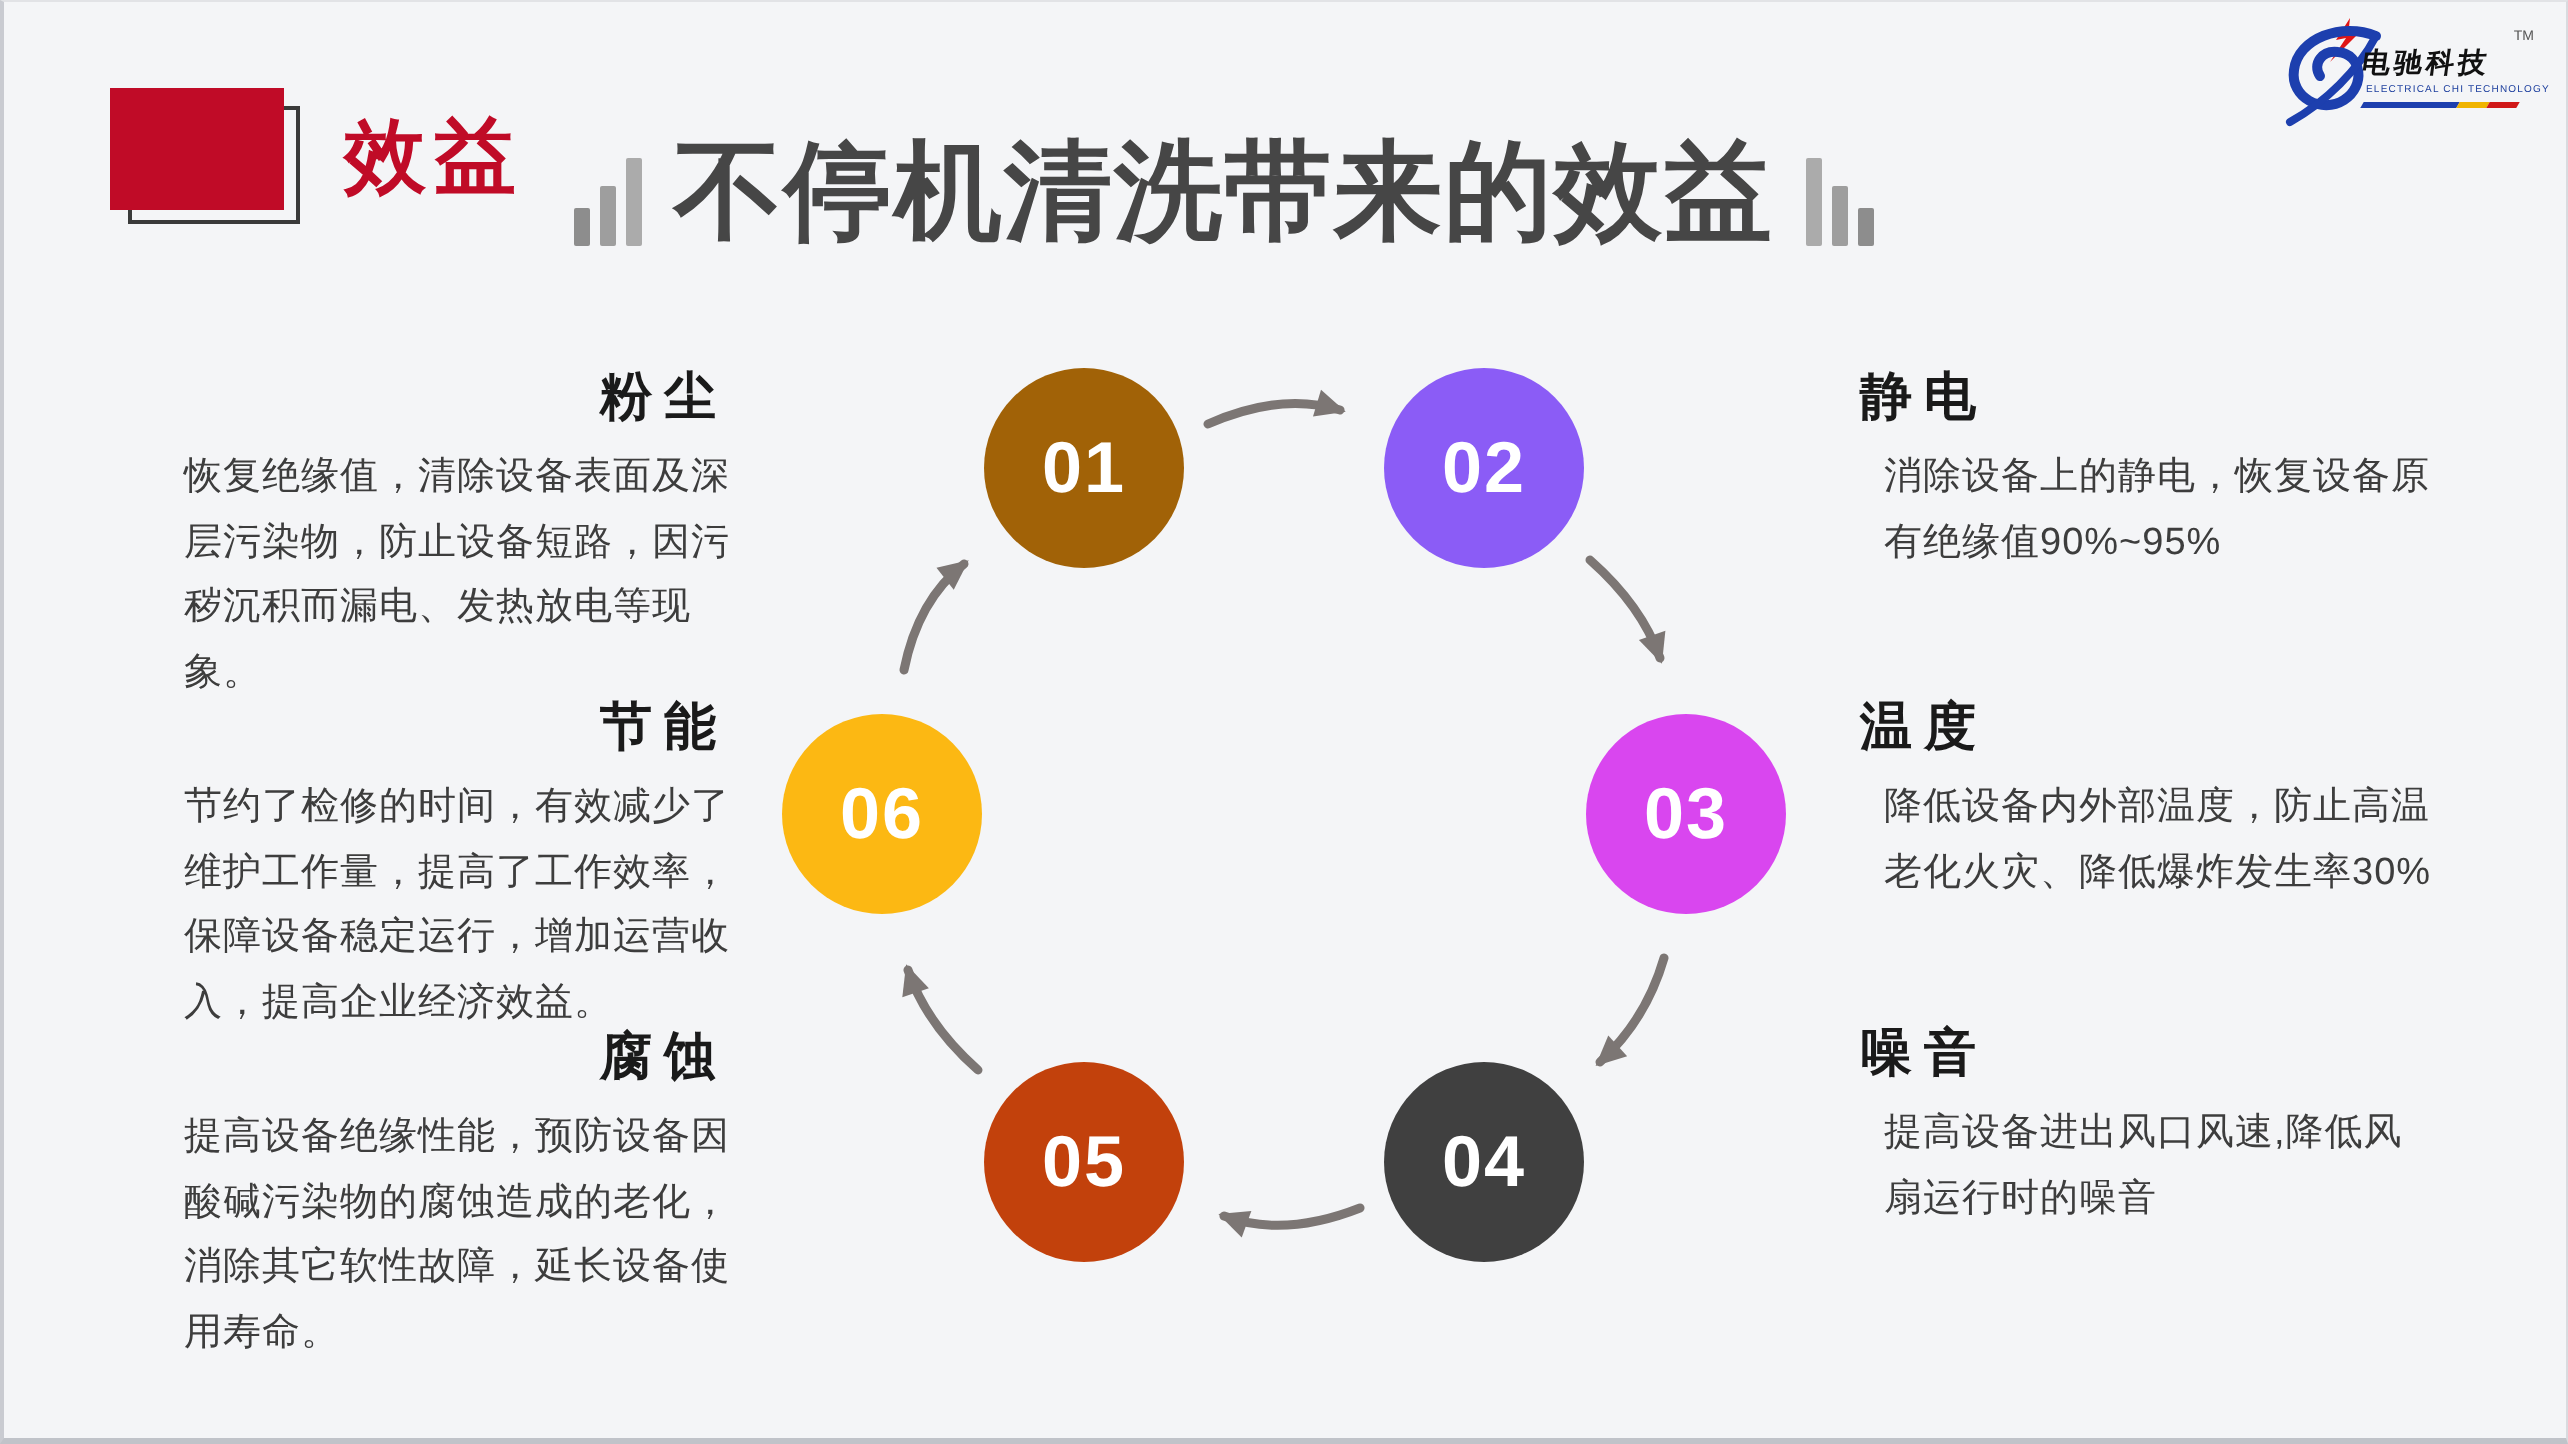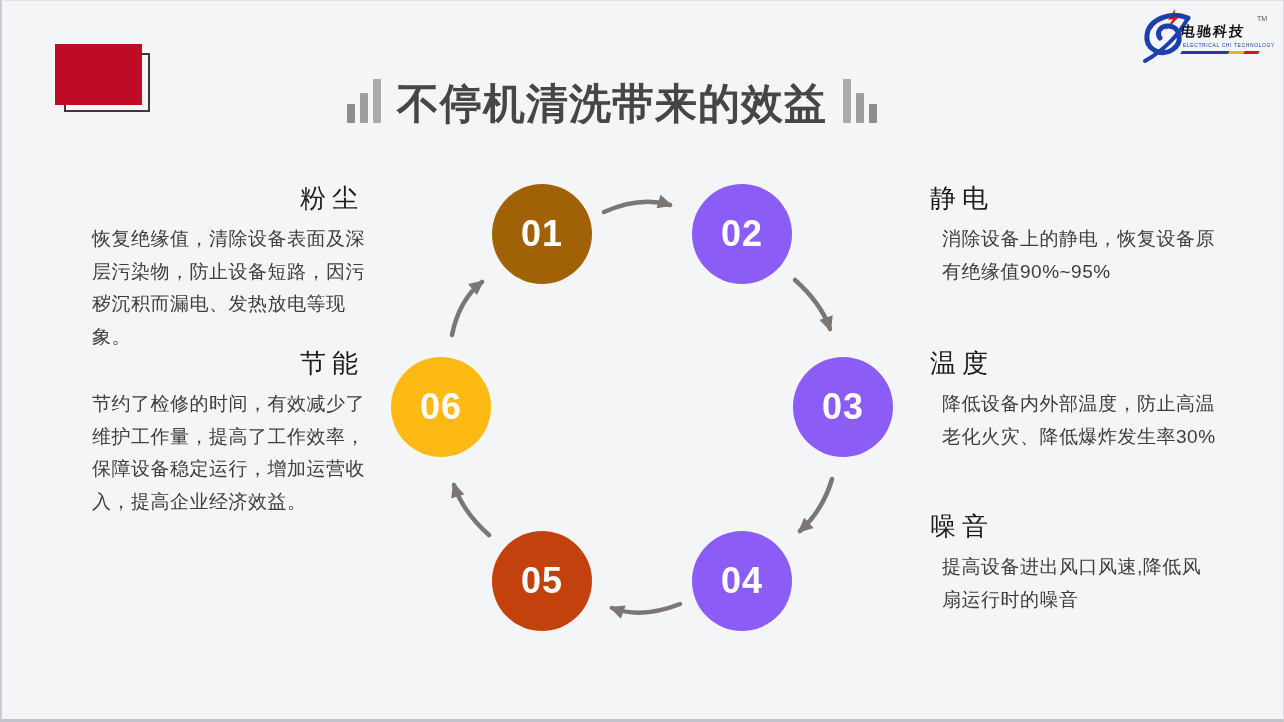--- a/index.html
+++ b/index.html
@@ -34,38 +34,38 @@
     font-size: 41px; font-weight: 900; color: #c00b27;
     letter-spacing: 4px;
   }
 
   
   .title-row {
     position: absolute; left: 340px; top: 66px; width: 540px; height: 62px;
     display: flex; align-items: flex-end; justify-content: center; gap: 16px;
   }
   .page-title {
-    font-size: 42px; font-weight: 900; color: #464646;
+    font-size: 54px; font-weight: 900; color: #464646;
     letter-spacing: 1px; line-height: 1.2; white-space: nowrap;
   }
   .bars { display: flex; align-items: flex-end; gap: 5px; padding-bottom: 6px; }
   .bars i { display: block; width: 8px; border-radius: 1px; }
   .bars .b-s { height: 19px; background: #8d8d8d; }
   .bars .b-m { height: 30px; background: #9e9e9e; }
   .bars .b-t { height: 44px; background: #ababab; }
 
   
   .logo {
     position: absolute; right: 14px; top: 4px; width: 128px; height: 62px;
   }
 
   
   .benefit { position: absolute; }
   .benefit h3 {
-    font-size: 26px; font-weight: 400; color: #1a1a1a;
+    font-size: 26px; font-weight: 700; color: #1a1a1a;
     letter-spacing: 6px; margin-bottom: 7px;
   }
   .benefit p {
     font-size: 19px; color: #3d3d3d; line-height: 1.72; letter-spacing: 0.5px; margin-left: 12px;
   }
   .b-left  { left: 78px; width: 296px; }
   .b-left h3 { text-align: right; padding-right: 12px; }
   .b-right { left: 928px; width: 286px; }
   .bl-1 { top: 180px; }
   .bl-2 { top: 345px; }
@@ -114,20 +114,21 @@
   .logo-stripe .st-yellow { width: 15px; background: #f0b400; }
   .logo-stripe .st-red { width: 15px; background: #d01818; }
 </style>
 </head>
 <body>
 
 <div class="slide">
 
   <div class="corner-outline"></div>
   <div class="corner-red"></div>
+  <div class="corner-title">效益</div>
 
   <div class="title-row">
     <div class="bars">
       <i class="b-s"></i>
         <i class="b-m"></i>
         <i class="b-t"></i>
     </div>
     <h1 class="page-title">不停机清洗带来的效益</h1>
     <div class="bars">
       <i class="b-t"></i>
@@ -152,20 +153,24 @@
     </div>
   </div>
 
   <div class="benefit b-left bl-1">
     <h3>粉尘</h3>
     <p>恢复绝缘值，清除设备表面及深层污染物，防止设备短路，因污秽沉积而漏电、发热放电等现象。</p>
   </div>
   <div class="benefit b-left bl-2">
     <h3>节能</h3>
     <p>节约了检修的时间，有效减少了维护工作量，提高了工作效率，保障设备稳定运行，增加运营收入，提高企业经济效益。</p>
+  </div>
+  <div class="benefit b-left bl-3">
+    <h3>腐蚀</h3>
+    <p>提高设备绝缘性能，预防设备因酸碱污染物的腐蚀造成的老化，消除其它软性故障，延长设备使用寿命。</p>
   </div>
 
   <div class="benefit b-right br-1">
     <h3>静电</h3>
     <p>消除设备上的静电，恢复设备原有绝缘值90%~95%</p>
   </div>
   <div class="benefit b-right br-2">
     <h3>温度</h3>
     <p>降低设备内外部温度，防止高温老化火灾、降低爆炸发生率30%</p>
   </div>
@@ -189,24 +194,24 @@
       <path d="M 450 334 Q 457 299 480 281" marker-end="url(#ah)"></path>
     </g>
   </svg>
 
   <div class="circle c1" style="background: #a16207;">
     <span>01</span>
   </div>
   <div class="circle c2" style="background: #8b5cf6; align-items: center;">
     <span>02</span>
   </div>
-  <div class="circle c3" style="background: #8b5cf6;">
+  <div class="circle c3" style="background: #d946ef;">
     <span>03</span>
   </div>
-  <div class="circle c4" style="background: #8b5cf6;">
+  <div class="circle c4" style="background: #404040;">
     <span>04</span>
   </div>
   <div class="circle c5" style="background: #c2410c;">
     <span>05</span>
   </div>
   <div class="circle c6" style="background: rgb(252, 184, 19);">
     <span>06</span>
   </div>
 
 </div>

